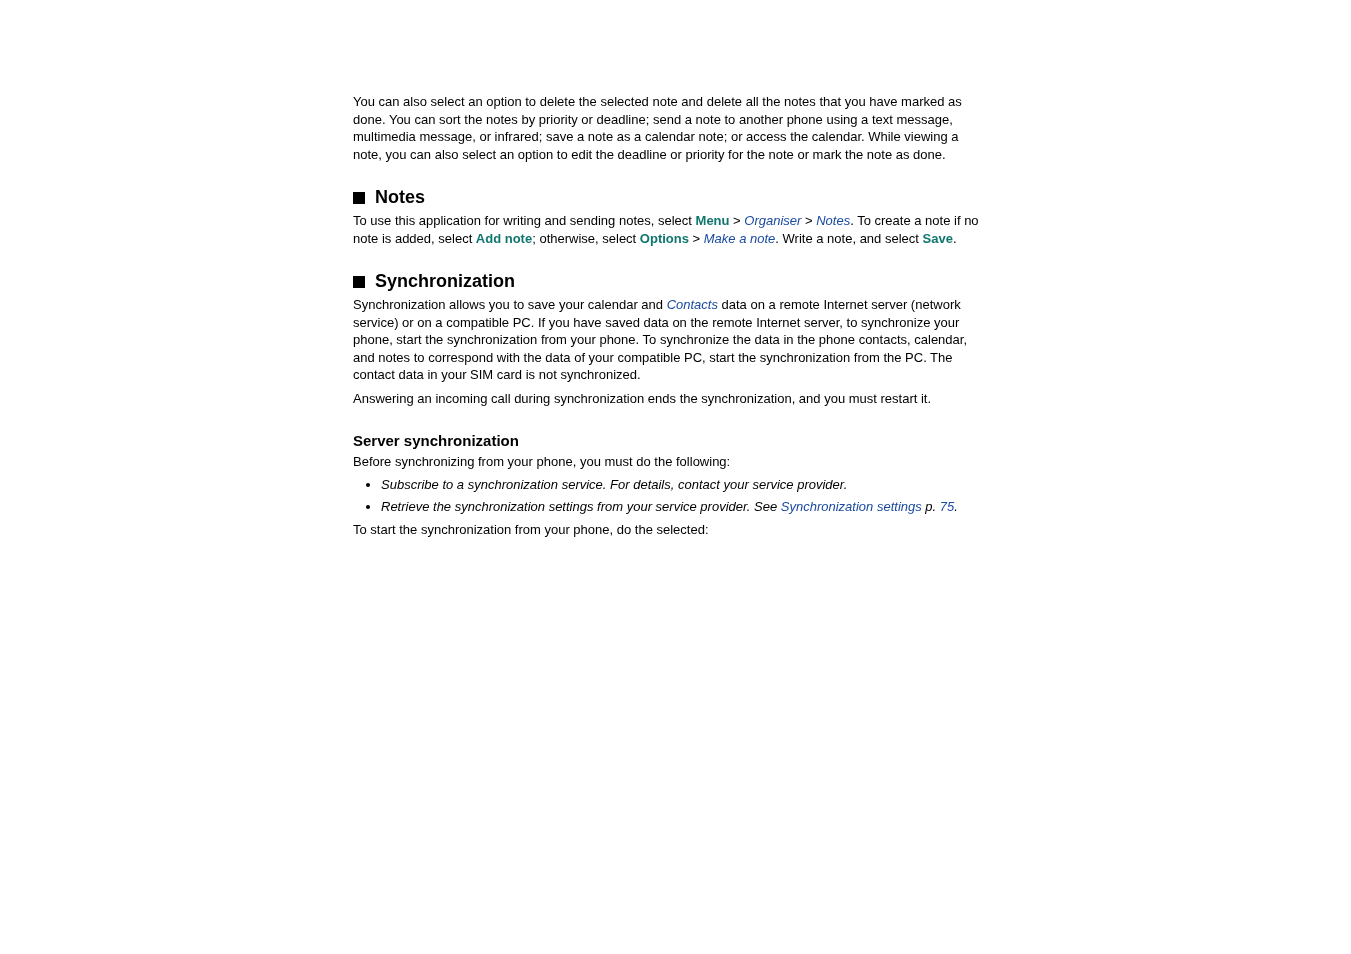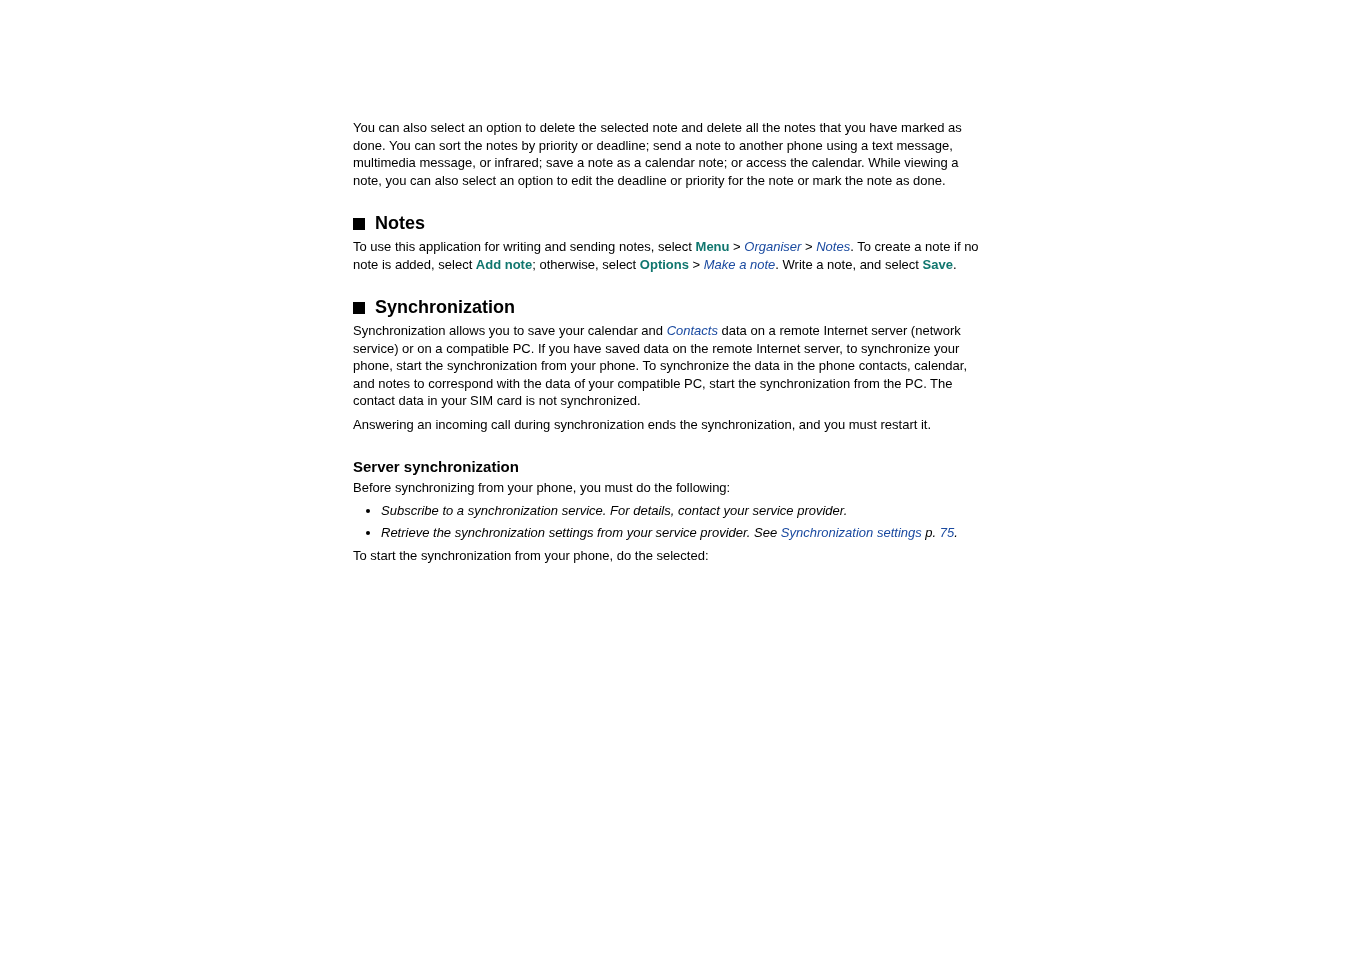--- a/index.html
+++ b/index.html
@@ -7,21 +7,21 @@
     padding: 0;
     font-family: Arial, Helvetica, sans-serif;
     font-size: 13px;
     color: #000;
     background: #fff;
   }
   .page {
     width: 1351px;
     height: 694px;
     box-sizing: border-box;
-    padding-top: 119px;
+    padding-top: 93px;
     padding-left: 353px;
     padding-right: 370px;
     position: relative;
   }
   p {
     margin: 0 0 6px 0;
     line-height: 1.35;
   }
   .heading-row {
     display: flex;

